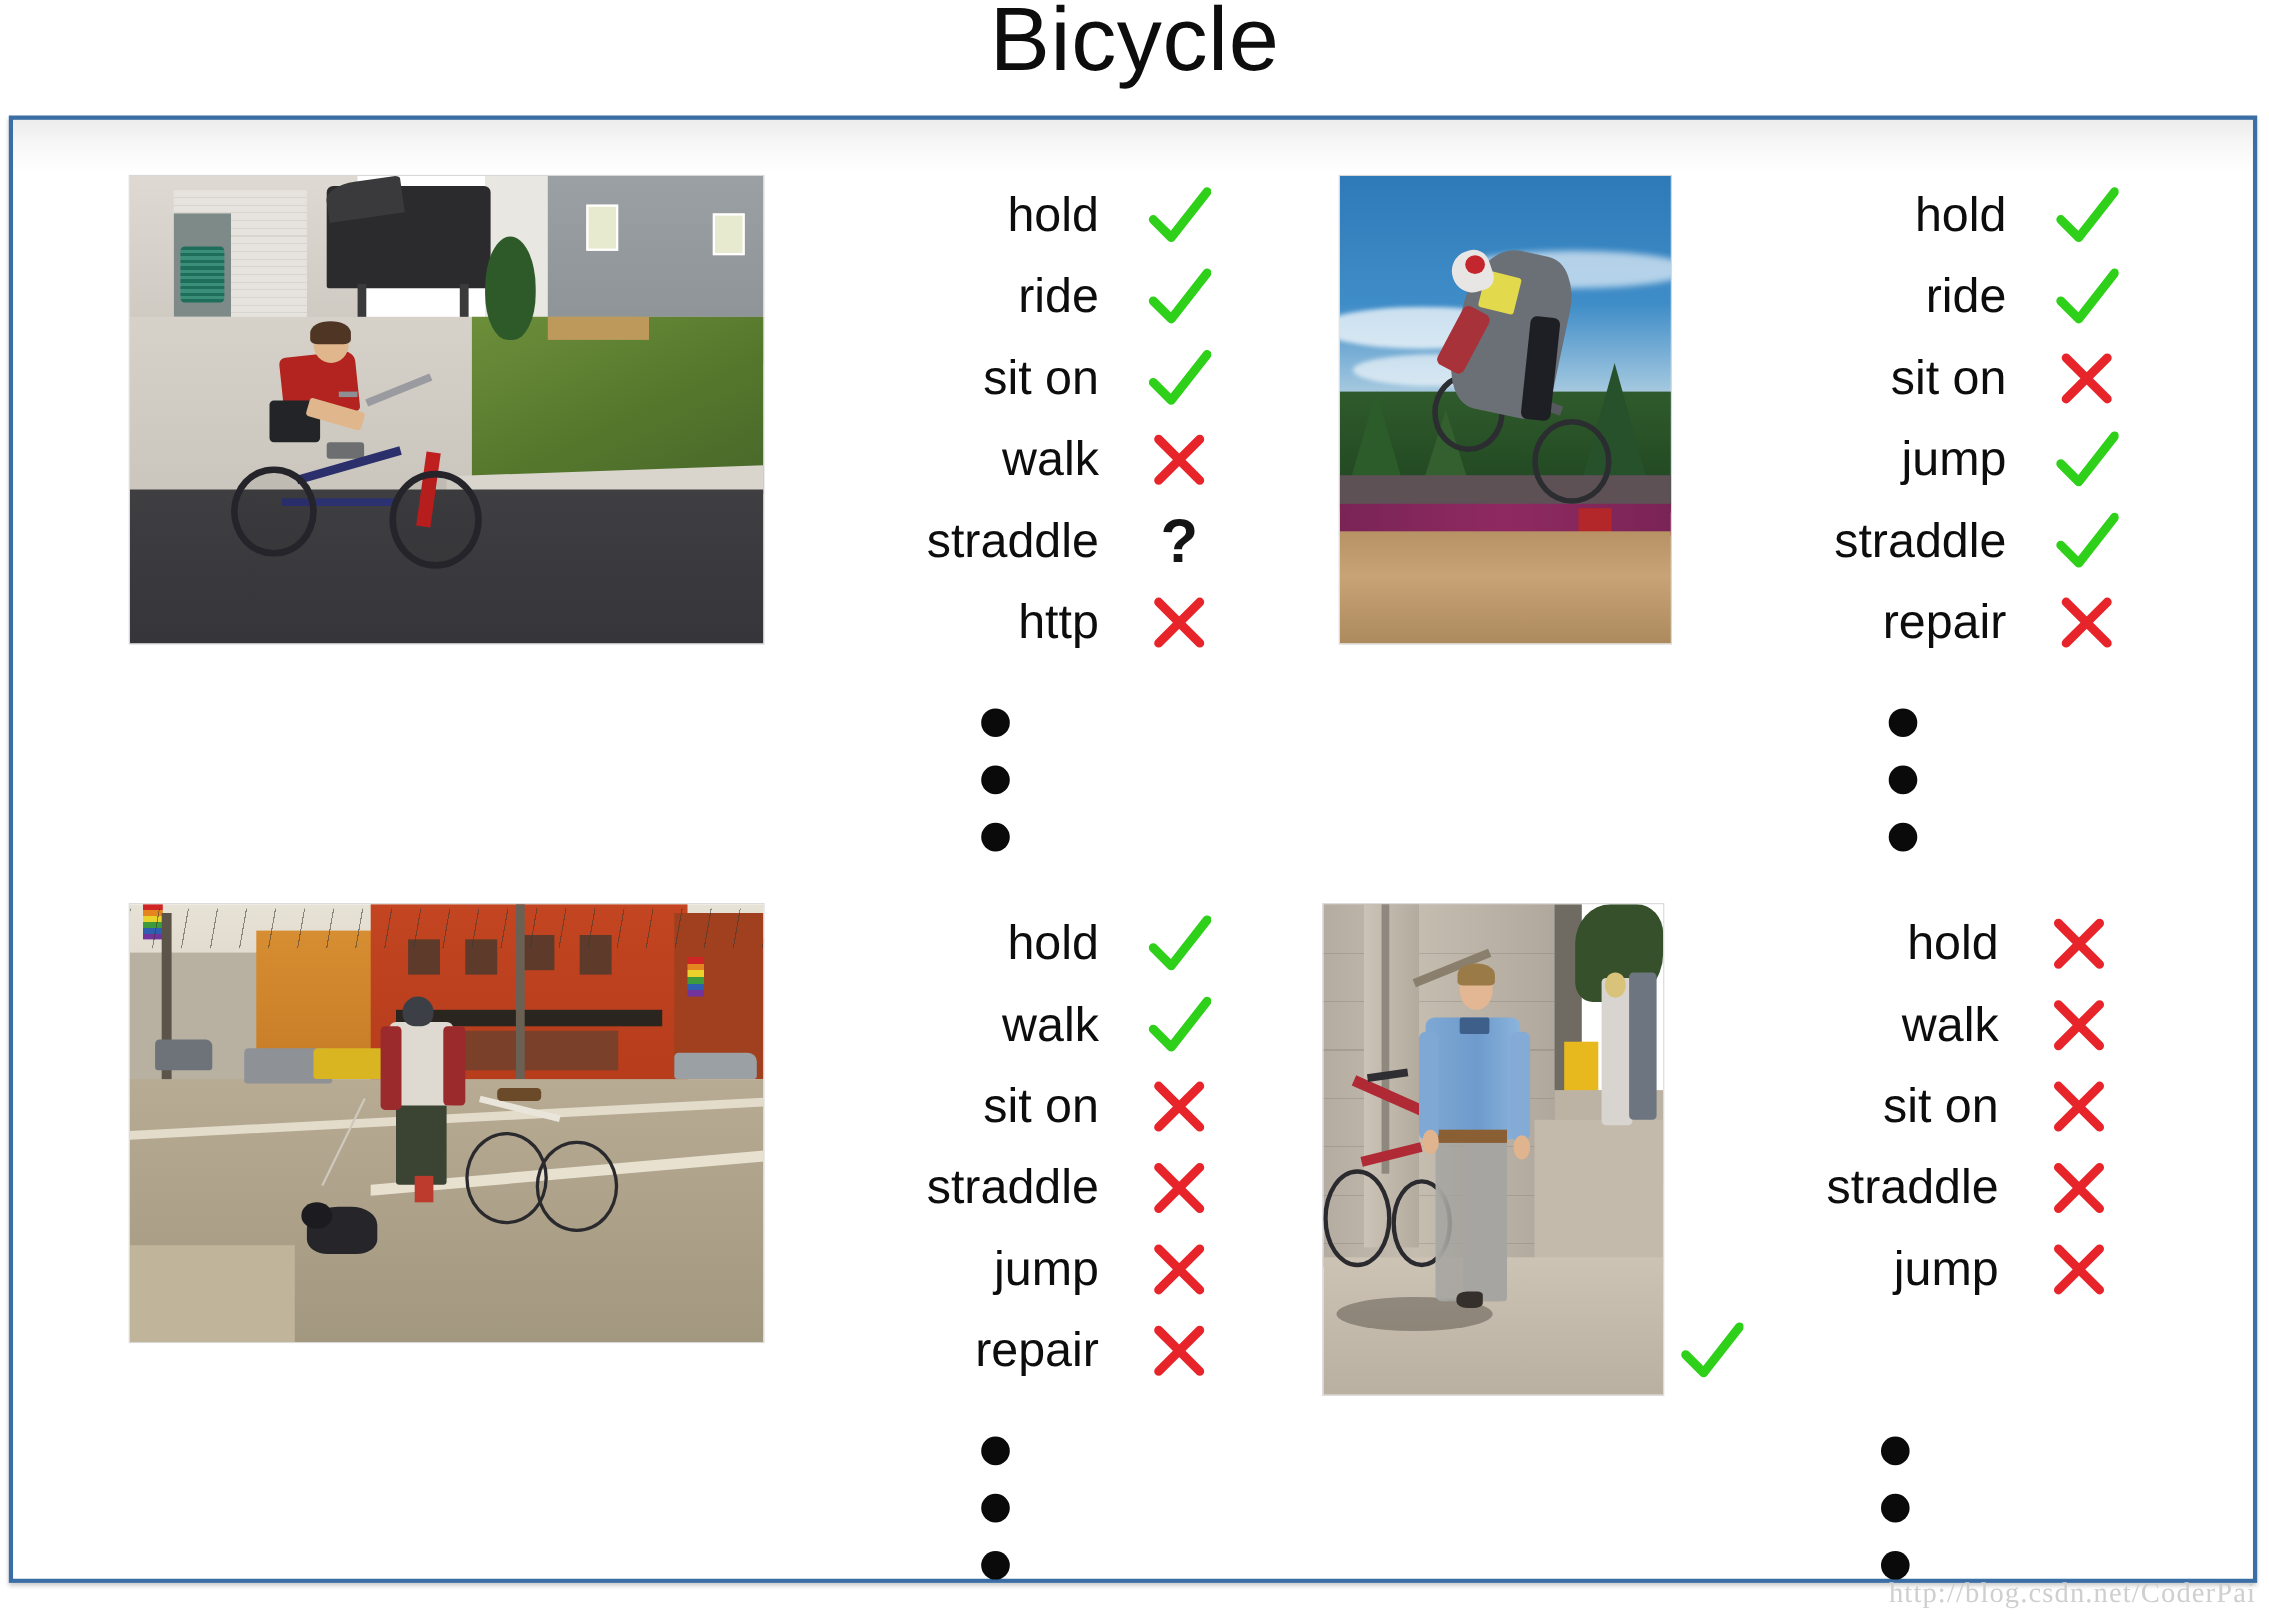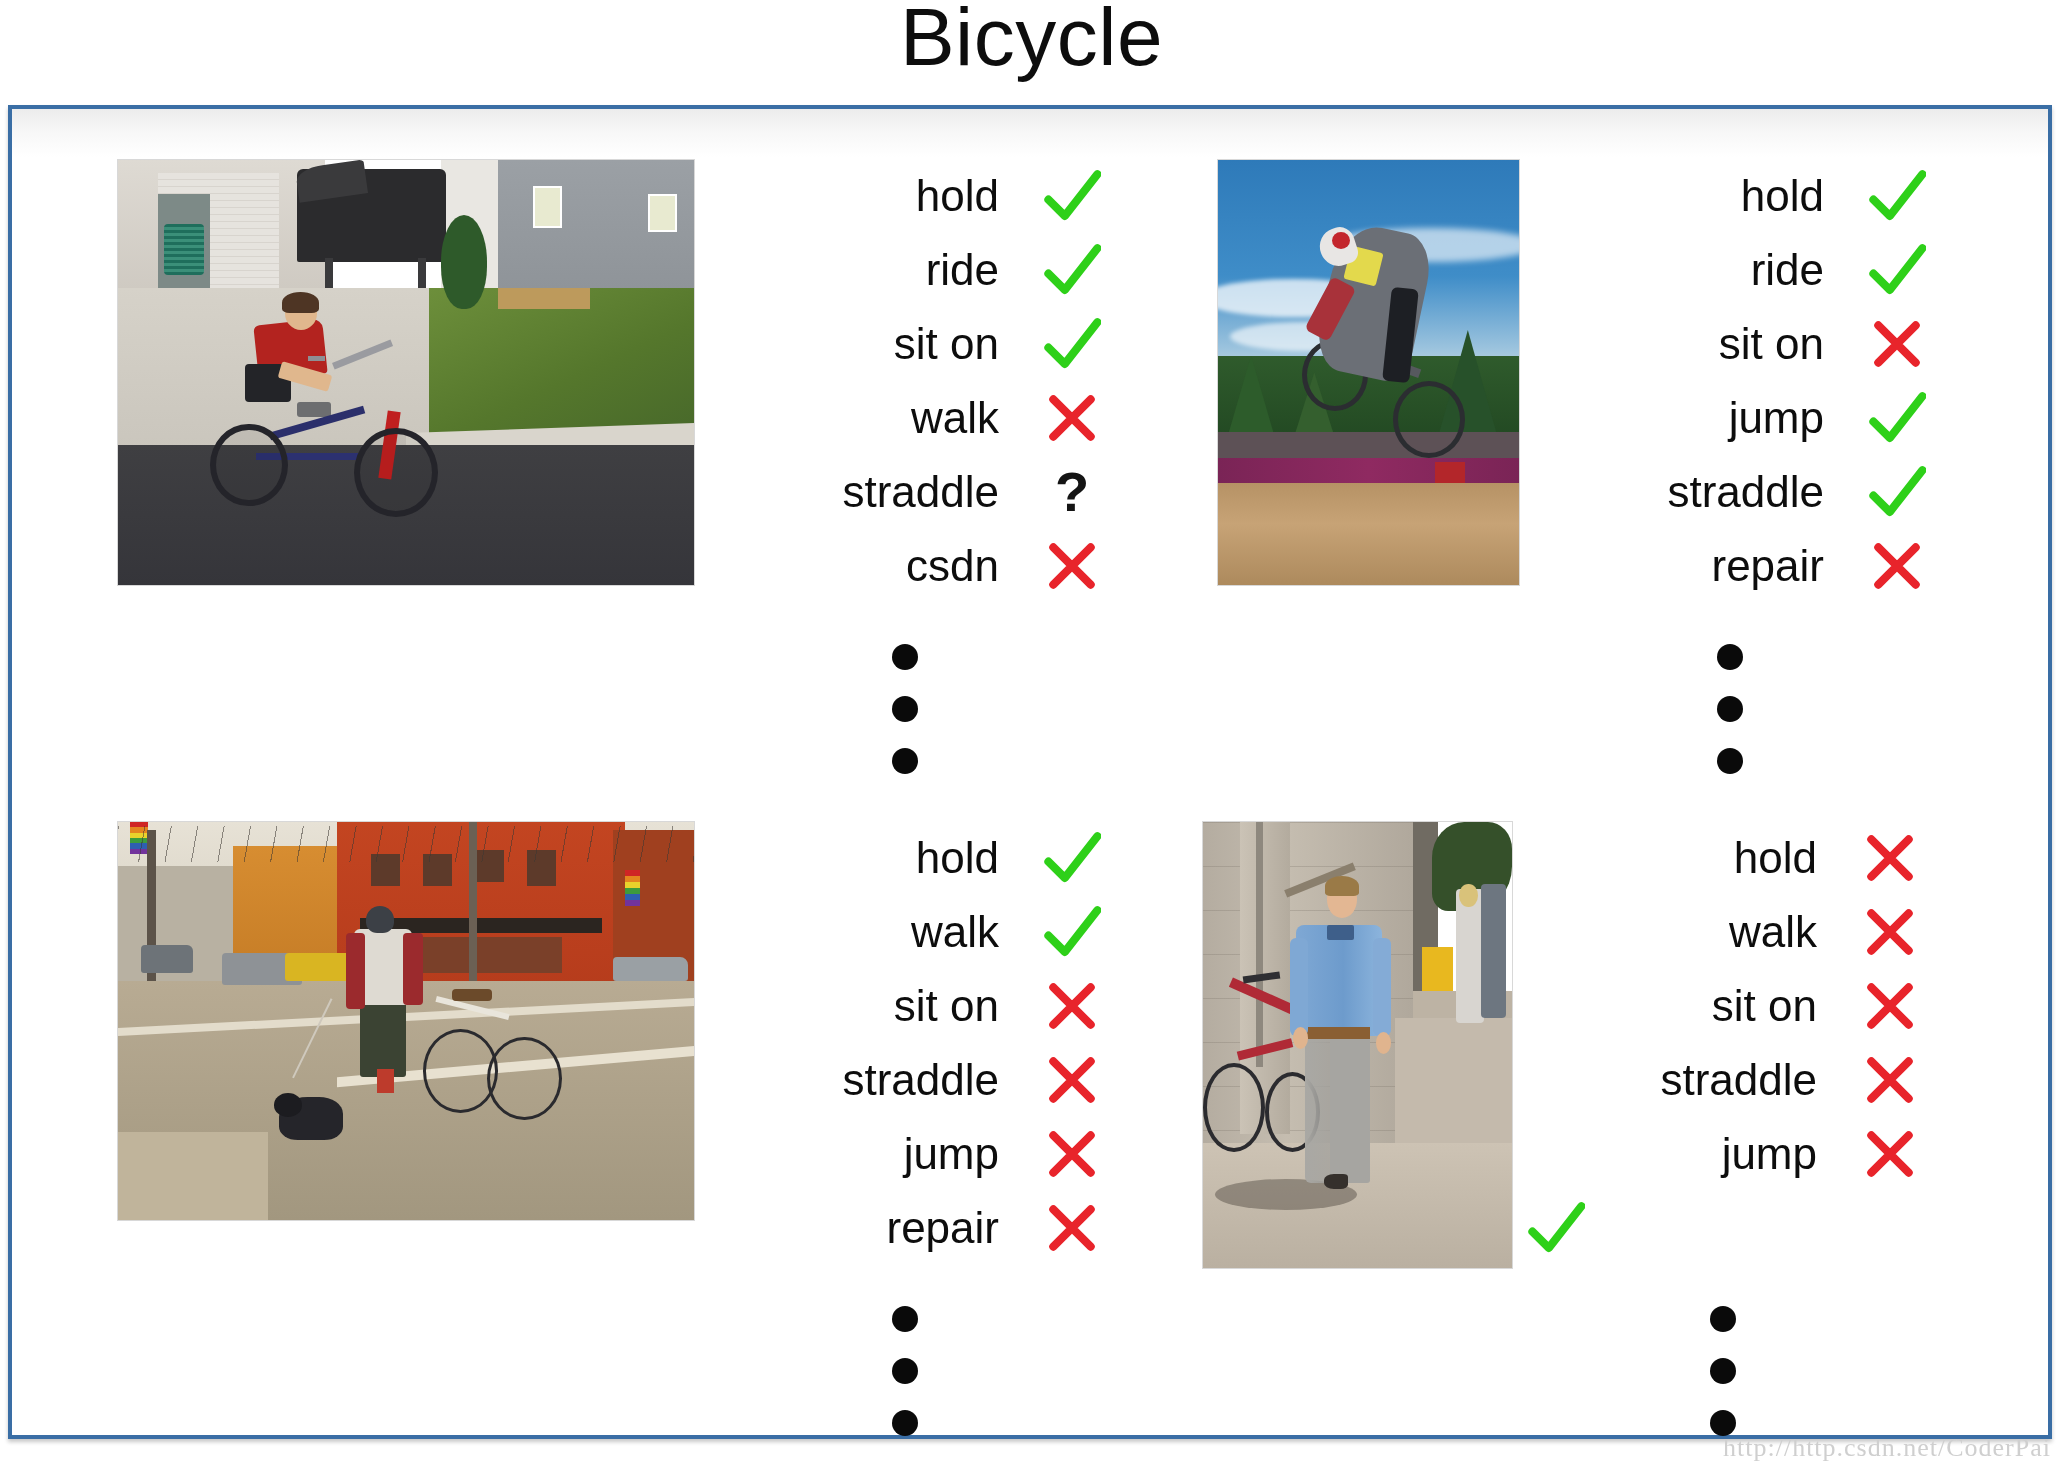--- a/index.html
+++ b/index.html
@@ -365,21 +365,21 @@
                   </svg>
                 </div>
               </div>
               <div class="vrow">
                 <div class="lab-cell"><span class="lab">straddle</span></div>
                 <div class="mark">
                   <span class="qm">?</span>
                 </div>
               </div>
               <div class="vrow">
-                <div class="lab-cell"><span class="lab">csdn</span></div>
+                <div class="lab-cell"><span class="lab">http</span></div>
                 <div class="mark">
                   <svg class="xm" viewBox="0 0 64 64">
                     <path d="M9 9 L55 55 M55 9 L9 55" fill="none" stroke="#e8242b" stroke-width="10" stroke-linecap="round"></path>
                   </svg>
                 </div>
               </div>
             </div>
           <div class="vdots">
               <div class="dot"></div>
               <div class="dot"></div>
@@ -659,14 +659,14 @@
               <div class="dot"></div>
               <div class="dot"></div>
               <div class="dot"></div>
             </div>
         </div>
       </div>
 
     </div>
   </div>
 
-  <div class="watermark">http://http.csdn.net/CoderPai</div>
+  <div class="watermark">http://blog.csdn.net/CoderPai</div>
 </div>
 
 </body></html>

